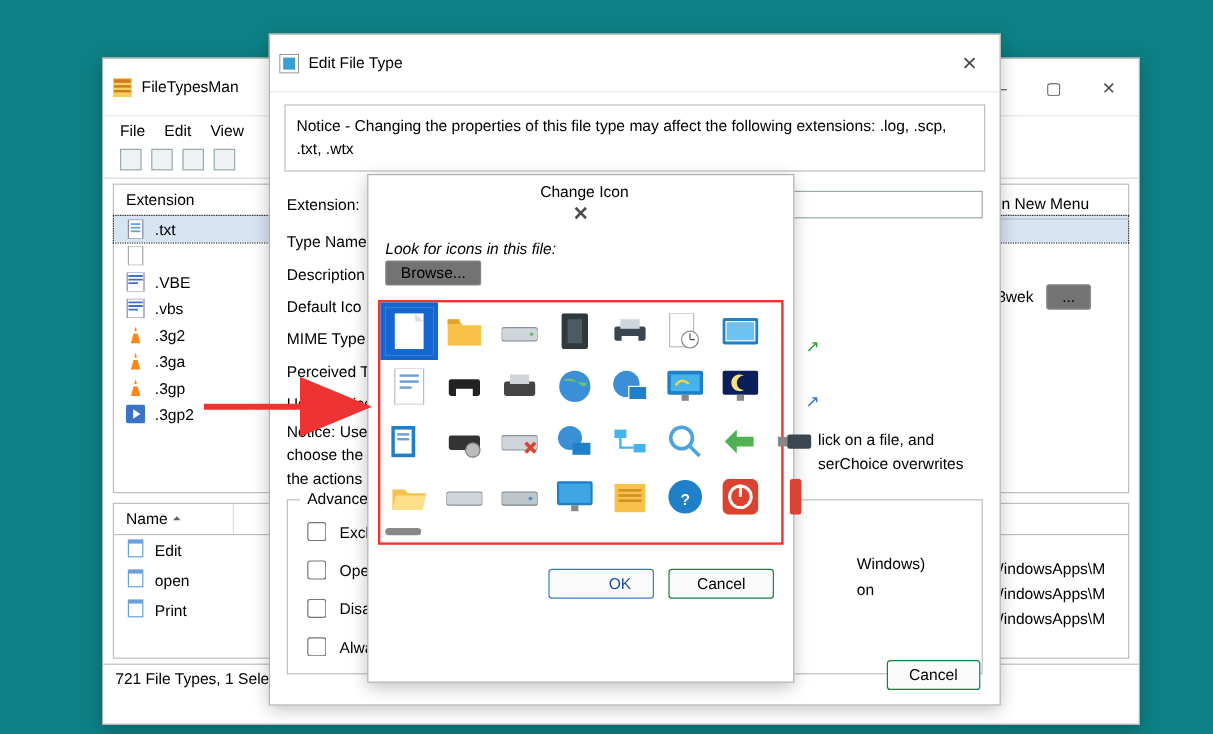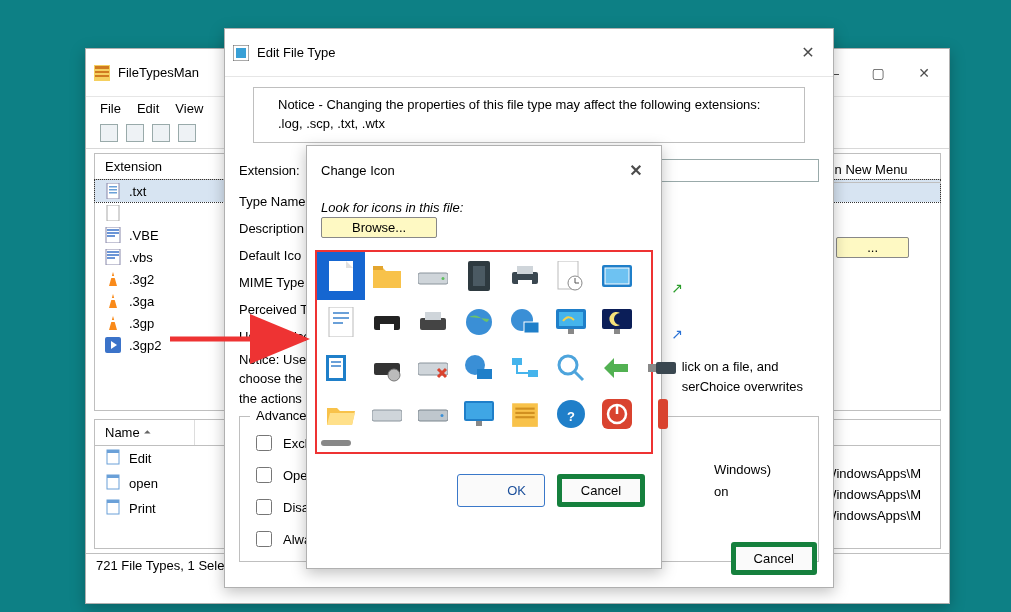--- a/index.html
+++ b/index.html
@@ -19,29 +19,29 @@
 .ft-header-col { padding:5px 10px; font-weight:400; }
 .ft-list { }
 .ft-row { display:flex; align-items:center; gap:8px; padding:3px 10px; }
 .ft-row.selected { background:#d7e4f2; outline:1px dotted #333; }
 .ft-row .rico { width:16px; height:16px; display:inline-block; }
 .lower-row { display:flex; align-items:center; gap:8px; padding:3px 10px; }
 .statusbar { border-top:1px solid #bfbfbf; padding:4px 10px; }
 .form-row { display:flex; align-items:center; padding:6px 14px; gap:8px; }
 .form-label { width:100px; white-space:nowrap; }
 .form-input { flex:1; border:1px solid #9aa; padding:3px 6px; background:#fff; }
-.notice { margin:10px 28px; padding:8px 24px; border:1px solid #bfbfbf; line-height:1.45; }
+.notice { margin:10px 12px; padding:8px 9px; border:1px solid #bfbfbf; line-height:1.45; }
 .fieldset { margin:8px 14px; border:1px solid #bfbfbf; padding:10px 12px 6px; position:relative; }
 .fieldset .legend { position:absolute; top:-9px; left:10px; background:#fff; padding:0 6px; }
 .checkbox-row { display:flex; align-items:center; gap:8px; padding:5px 0; }
 .checkbox-row input { width:16px; height:16px; }
-.btn { border:5px solid #15803d; background:#fafafa; padding:4px 18px; border-radius:3px; cursor:pointer; }
+.btn { border:1px solid #15803d; background:#fafafa; padding:4px 18px; border-radius:3px; cursor:pointer; }
 .btn.primary { border:1px solid #3a78c9; color:#1a4e9a;text-align:right; }
 .btngroup { display:flex; gap:12px; justify-content:flex-end; padding:10px 16px; }
-.smallbtn { border:1px solid #888; padding:2px 30px; background:#fef9c3; border-radius:2px; cursor:pointer; }
+.smallbtn { border:1px solid #888; padding:2px 12px; background:#737373; border-radius:2px; cursor:pointer; }
 .close-x { font-size:16px; font-weight:400; }
 .changeicon-label { padding:6px 14px 2px;font-style:italic; }
 .icon-path-row { display:flex; gap:10px; padding:0 14px 8px; align-items:flex-start; }
 .icon-path { flex:1; border:none; border-bottom:1.5px solid #3a78c9; padding:4px 2px; color:#3a78c9; outline:none; height:21px; }
 .icon-grid-wrap { margin:4px 8px 10px; border:2px solid #e33; padding:4px; }
 .icon-grid { display:grid; grid-template-columns: repeat(8, 40px); grid-auto-rows:40px; gap:6px; }
 .icell { display:flex; align-items:center; justify-content:center; position:relative; }
 .isel { outline:4px solid #1566d1; background:#1566d1; }
 .genicon { width:30px; height:30px; border-radius:2px; }
 .arrow { position:absolute; z-index:50; }
@@ -274,21 +274,21 @@
       <defs>
         <marker id="arh" markerWidth="12" markerHeight="12" refX="10" refY="5" orient="auto">
           <polygon points="0,0 12,5 0,10" fill="#e33"></polygon>
         </marker>
       </defs>
       <line x1="0" y1="17" x2="130" y2="17" stroke="#e33" stroke-width="5" marker-end="url(#arh)"></line>
     </svg>
 </div>
 
 <div class="window" style="left:306px; top:145px; width:356px; height:424px;">
-  <div class="titlebar" style="border-bottom:none;">
+  <div class="titlebar" style="border-bottom:none;flex-direction:column;">
     <span class="title" style="padding-left:6px;">Change Icon</span>
     <span class="winbtn close-x" style="font-weight:600;">✕</span>
   </div>
 
   <div class="changeicon-label">Look for icons in this file:</div>
   <div class="icon-path-row">
     <button class="smallbtn">Browse...</button>
   </div>
 
 

